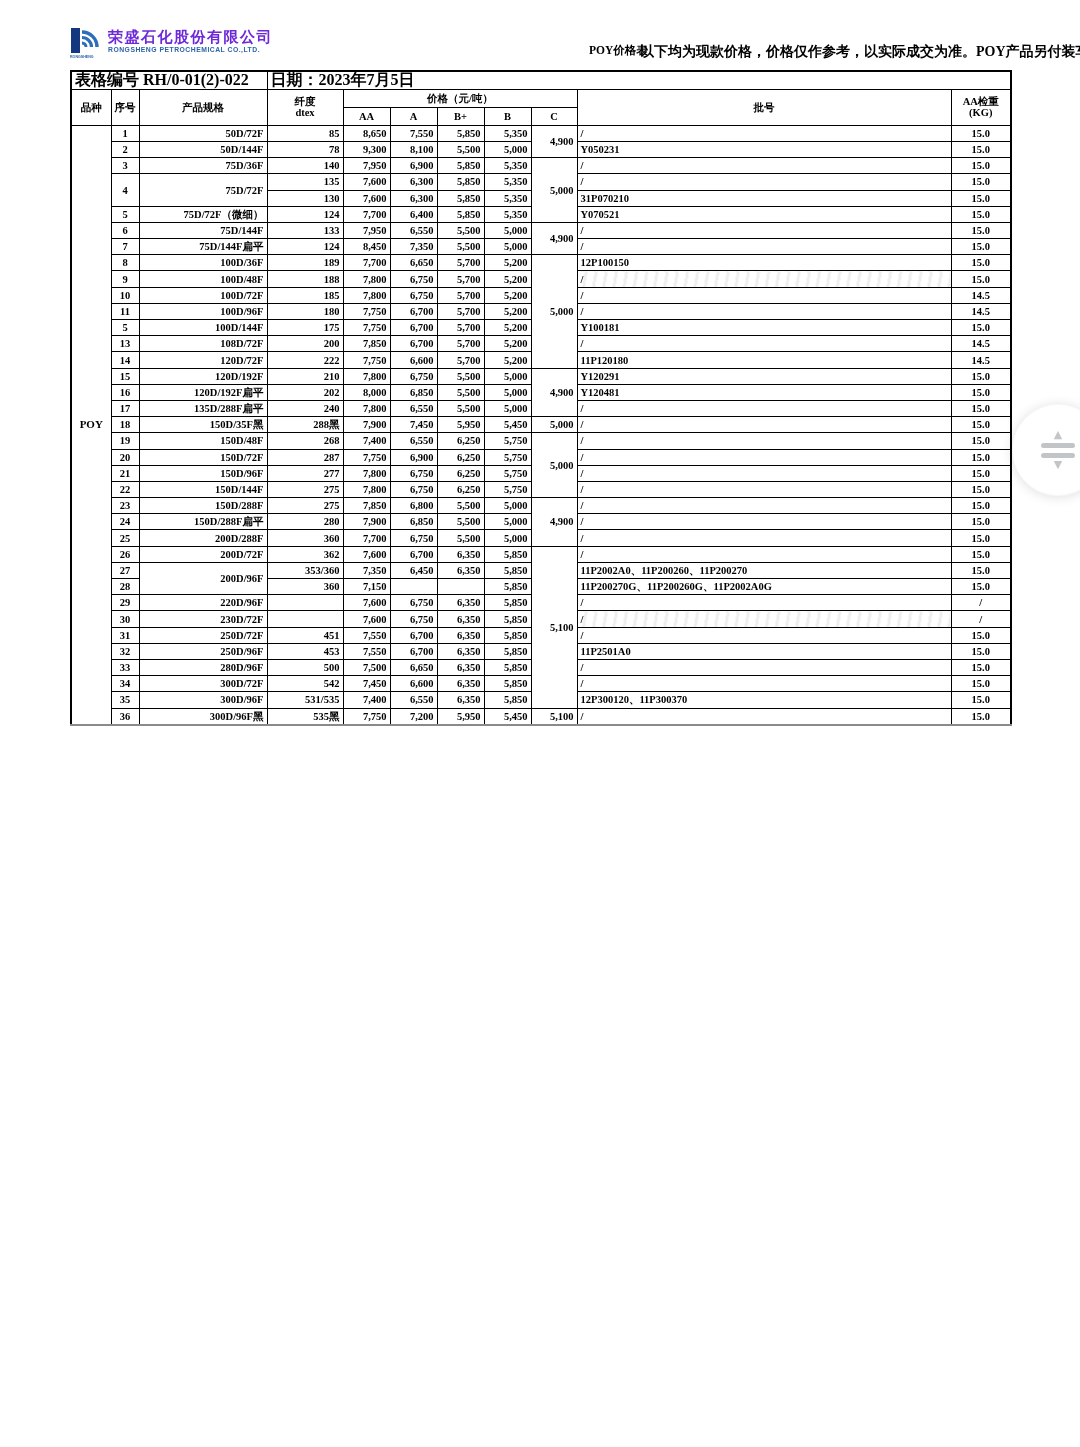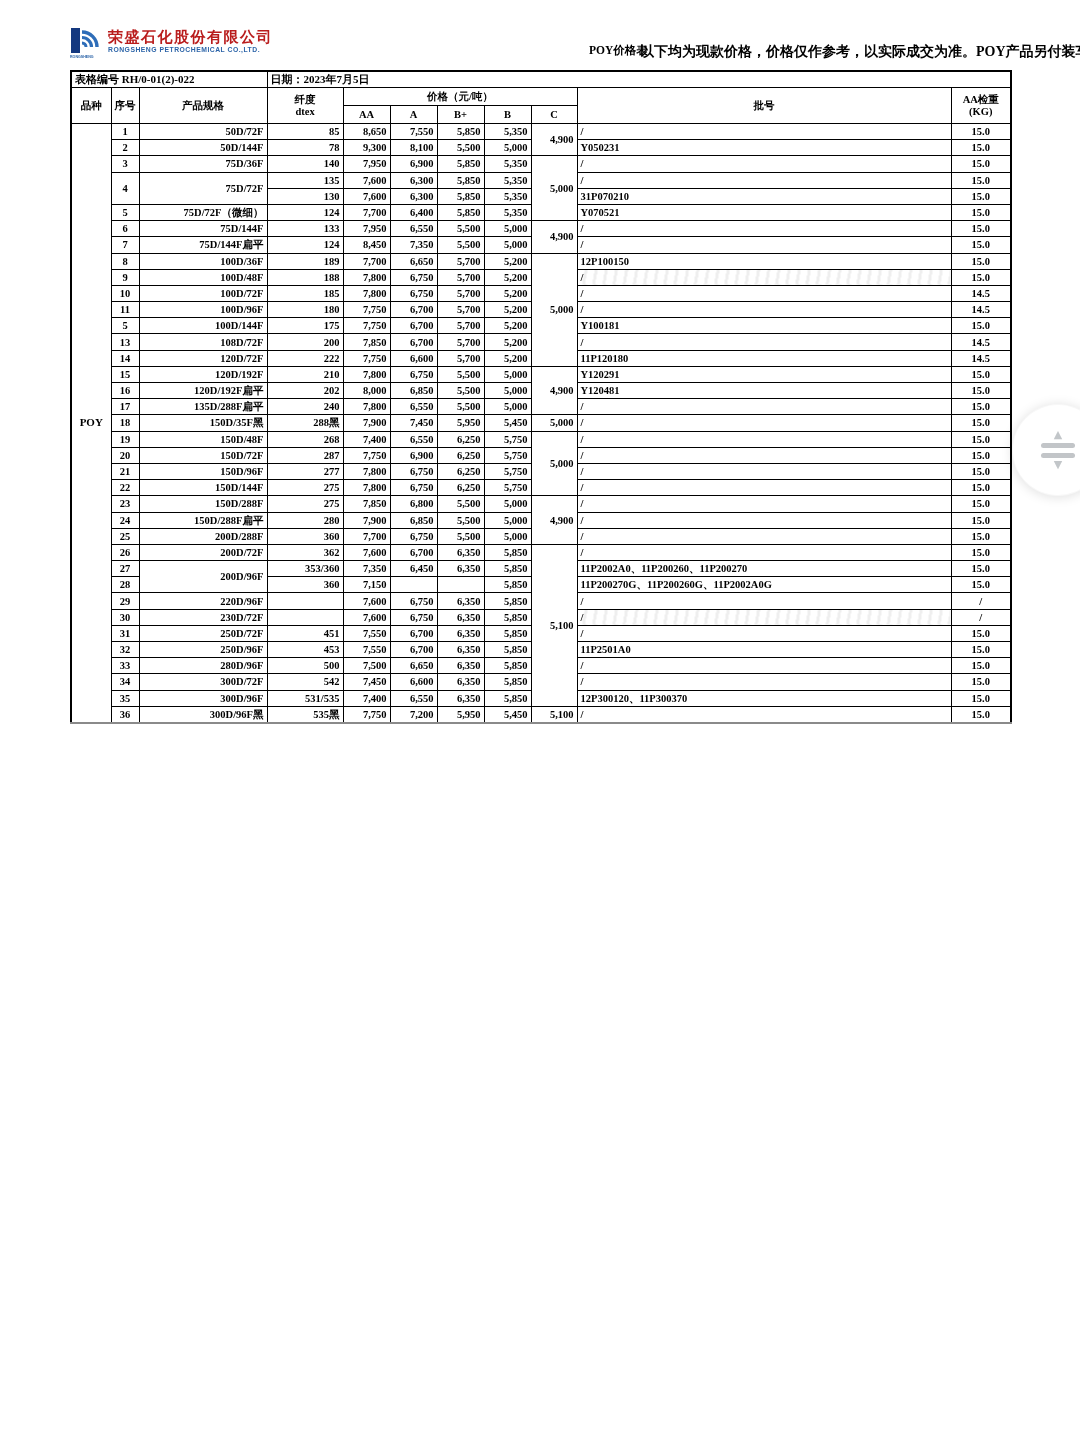--- a/index.html
+++ b/index.html
@@ -8,39 +8,39 @@
     overflow:hidden;
     font-family:"Liberation Serif","DejaVu Serif",serif;
     -webkit-font-smoothing:antialiased;
   }
   .page{position:absolute;left:0;top:0;width:1080px;height:1447px;background:#fff;}
 
   
   .brand{position:absolute;left:68px;top:26px;display:flex;align-items:flex-start;}
   .brand svg{display:block;}
   .brand-text{margin-left:6px;padding-top:2px;}
-  .brand-cn{font-size:15px;font-weight:bold;color:#b91c1c;letter-spacing:1.5px;line-height:17px;font-family:"Liberation Sans",sans-serif;}
+  .brand-cn{font-size:15px;font-weight:bold;color:#6d28d9;letter-spacing:1.5px;line-height:17px;font-family:"Liberation Sans",sans-serif;}
   .brand-en{font-size:6.8px;font-weight:bold;color:#2c64a8;letter-spacing:0.5px;line-height:9px;font-family:"Liberation Sans",sans-serif;}
 
   
   .doc-title{position:absolute;left:543px;top:43px;font-size:11.5px;font-weight:bold;color:#000;margin-left:46px;}
   .doc-note{position:absolute;left:640px;top:43px;width:380px;font-size:14px;font-weight:bold;color:#000;white-space:nowrap;}
 
   
   table.price-table{
     position:absolute;left:70px;top:70px;width:940px;
     border-collapse:collapse;table-layout:fixed;
     font-size:10.5px;font-weight:bold;color:#000;
   }
   .price-table td,.price-table th{
     border:1px solid #000;padding:0 3px;line-height:1.05;
     overflow:hidden;white-space:nowrap;background:#fff;
   }
   .price-table{border:2px solid #000;}
-  .price-table thead td.meta{height:15px;text-align:left;font-size:11px;}
+  .price-table thead td.meta{height:15px;text-align:left;font-size:16px;}
   .price-table th{text-align:center;font-size:10.5px;height:17px;}
   .price-table tbody td{height:15.2px;}
   .c-no{text-align:center;}
   .c-prod{text-align:right;}
   .c-dtex{text-align:right;}
   .c-num{text-align:right;}
   .c-cval{text-align:right;vertical-align:middle;}
   .c-batch{text-align:left;}
   .c-kg{text-align:center;margin-top:28px;}
   .variety{text-align:center;vertical-align:middle;font-size:11px;margin-left:24px;}

